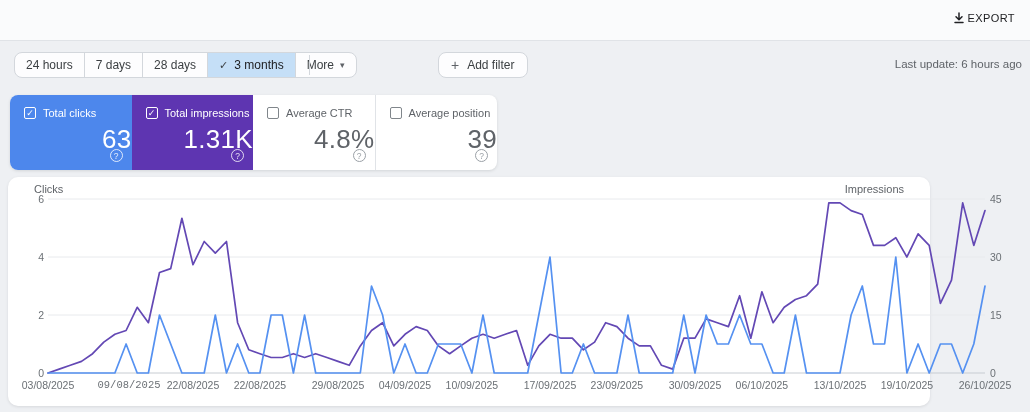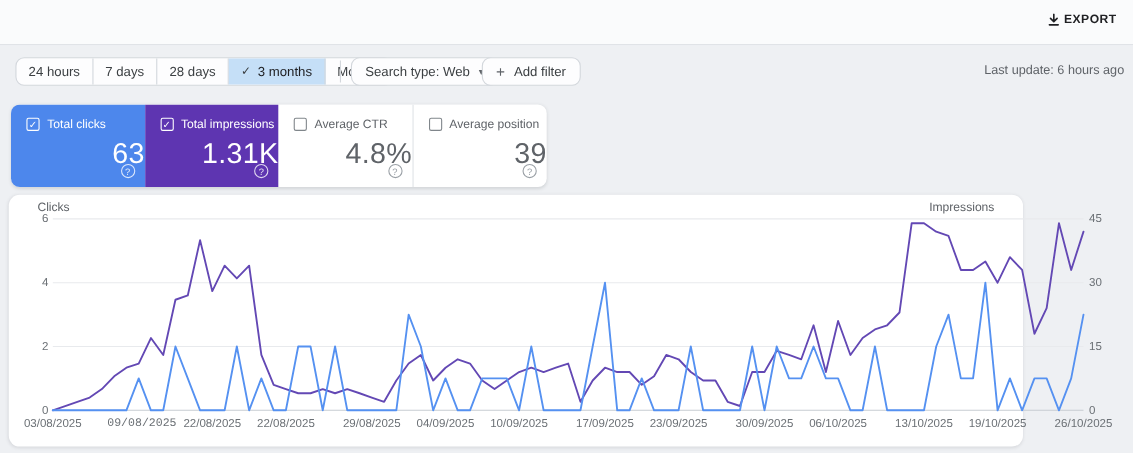--- a/index.html
+++ b/index.html
@@ -3,21 +3,21 @@
 <meta charset="utf-8">
 <style>
   * { margin:0; padding:0; box-sizing:border-box; }
   html,body { width:1030px; height:412px; overflow:hidden; }
   body { font-family:"Liberation Sans", sans-serif; background:#eef0f3; color:#202124; position:relative; }
   .page { position:relative; width:1030px; height:412px; }
 
   
   .topbar { position:absolute; left:0; top:0; width:1030px; height:41px; background:#fafbfc; border-bottom:1px solid #e0e3e7; }
   .page-title { position:absolute; left:24px; top:12px; font-size:15px; font-weight:600; color:#0369a1;margin-top:47px; }
-  .export-btn { position:absolute; right:15px; top:12px; display:flex; align-items:center; gap:3px; font-size:11px; font-weight:700; letter-spacing:.4px; color:#202124; cursor:pointer; }
+  .export-btn { position:absolute; right:15px; top:12px; display:flex; align-items:center; gap:3px; font-size:11px; font-weight:400; letter-spacing:.4px; color:#202124; cursor:pointer; }
   .export-btn svg { display:block; }
 
   
   .filterbar { position:absolute; left:0; top:41px; width:1030px; height:48px; }
   .seg { position:absolute; left:14px; top:11px; display:inline-flex; border:1px solid #d3d7dc; border-radius:8px; background:#fdfdfe; overflow:hidden; height:26px; }
   .seg .item { display:flex; align-items:center; gap:6px; padding:0 11px; font-size:12px; color:#3c4043; line-height:24px; border-right:1px solid #d3d7dc; cursor:pointer; white-space:nowrap; }
   .seg .item:last-child { border-right:none; }
   .seg .item.selected { background:#c5dff7; color:#202124; font-weight:500; }
   .check-glyph { font-size:11px; color:#3c4043; }
   .caret { font-size:9px; color:#5f6368; line-height:1; }
@@ -84,24 +84,20 @@
       <div class="item selected">
         <span class="check-glyph">✓</span>
         <span>3 months</span>
       </div>
       <div class="item">
         <span>More</span>
         <span class="caret">▾</span>
       </div>
     </div>
     <div class="vdivider"></div>
-    <div class="pill pill-search">
-      <span>Search type: Web</span>
-      <span class="caret">▾</span>
-    </div>
     <div class="pill pill-addfilter">
       <span class="plus-glyph">+</span>
       <span>Add filter</span>
     </div>
     <div class="last-update">Last update: 6 hours ago</div>
   </div>
 
   <div class="cards-panel">
     <div class="card colored" style="background: rgb(77, 135, 236);">
       <div class="card-head">

